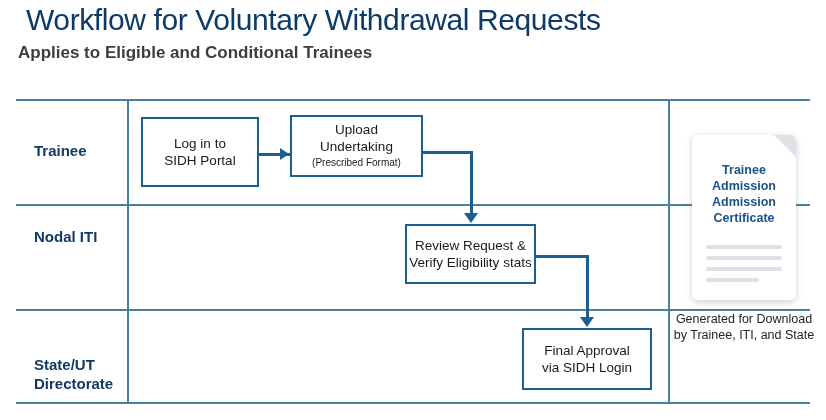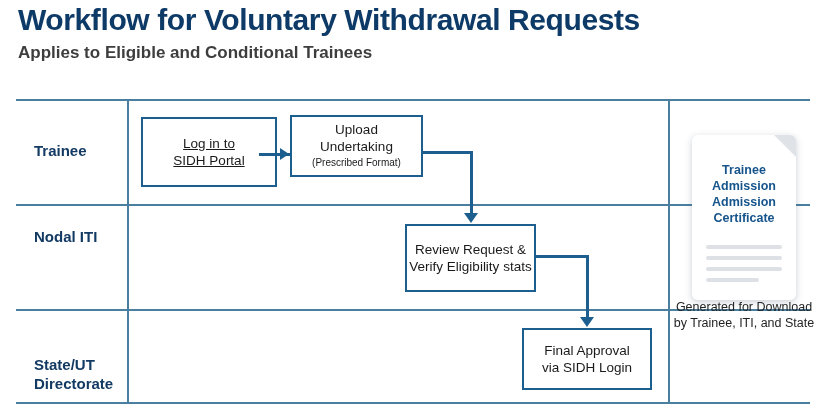--- a/index.html
+++ b/index.html
@@ -17,25 +17,26 @@
 
   
   #header {
     position: absolute;
     left: 18px;
     top: 2px;
     width: 790px;
   }
   #doc-title {
     font-size: 30px;
-    font-weight: bold;
+    font-weight: normal;
     color: #0d3a66;
     letter-spacing: -0.4px;
     line-height: 36px;
     white-space: nowrap;
+    margin-left: 8px;
   }
   #doc-subtitle {
     font-size: 17px;
     color: #3d3d3d;
     line-height: 24px;
     margin-top: 3px;
     white-space: nowrap;
     font-weight: bold;
   }
 
@@ -146,21 +147,21 @@
   .cert-line {
     position: absolute;
     height: 4px;
     background: #dde1e6;
     border-radius: 2px;
     left: 14px;
   }
   #cert-caption {
     position: absolute;
     left: 672px;
-    top: 299px;
+    top: 311px;
     width: 144px;
     text-align: center;
     font-size: 12.5px;
     line-height: 16px;
     color: #242424;
   }
 </style>
 </head>
 <body>
 
@@ -179,39 +180,39 @@
   <div class="vline" style="left:111px; top:0; height:303px;"></div>
   <div class="vline" style="left:652px; top:0; height:303px;"></div>
 
   <div class="lane-label" style="top:42px;">Trainee</div>
   <div class="lane-label" style="top:128px;">Nodal ITI</div>
   <div class="lane-label" style="top:256px;">
     <div>State/UT</div>
     <div>Directorate</div>
   </div>
 
-  <div class="pbox" style="left:125px; top:18px; width:136px; height:70px;text-decoration:underline;">
+  <div class="pbox" style="left:125px; top:18px; width:118px; height:70px;">
     <div>Log in to</div>
     <div>SIDH Portal</div>
   </div>
 
   <div class="conn h" style="left:243px; top:54px; width:32px;"></div>
   <div class="arrowhead right" style="left:264px; top:49px;"></div>
 
   <div class="pbox" style="left:274px; top:16px; width:133px; height:62px;">
     <div>Upload</div>
     <div>Undertaking</div>
     <div class="sub">(Prescribed Format)</div>
   </div>
 
   <div class="conn h" style="left:407px; top:52px;  width:50px;"></div>
   <div class="conn v" style="left:454px; top:52px;  height:68px;"></div>
   <div class="arrowhead down" style="left:448px; top:114px;"></div>
 
-  <div class="pbox" style="left:389px; top:125px; width:131px; height:68px;">
+  <div class="pbox" style="left:389px; top:125px; width:131px; height:60px;">
     <div>Review Request &amp;</div>
     <div>Verify Eligibility stats</div>
   </div>
 
   <div class="conn h" style="left:520px; top:156px; width:53px;"></div>
   <div class="conn v" style="left:570px; top:156px; height:68px;"></div>
   <div class="arrowhead down" style="left:564px; top:218px;"></div>
 
   <div class="pbox" style="left:506px; top:229px; width:130px; height:62px;">
     <div>Final Approval</div>

